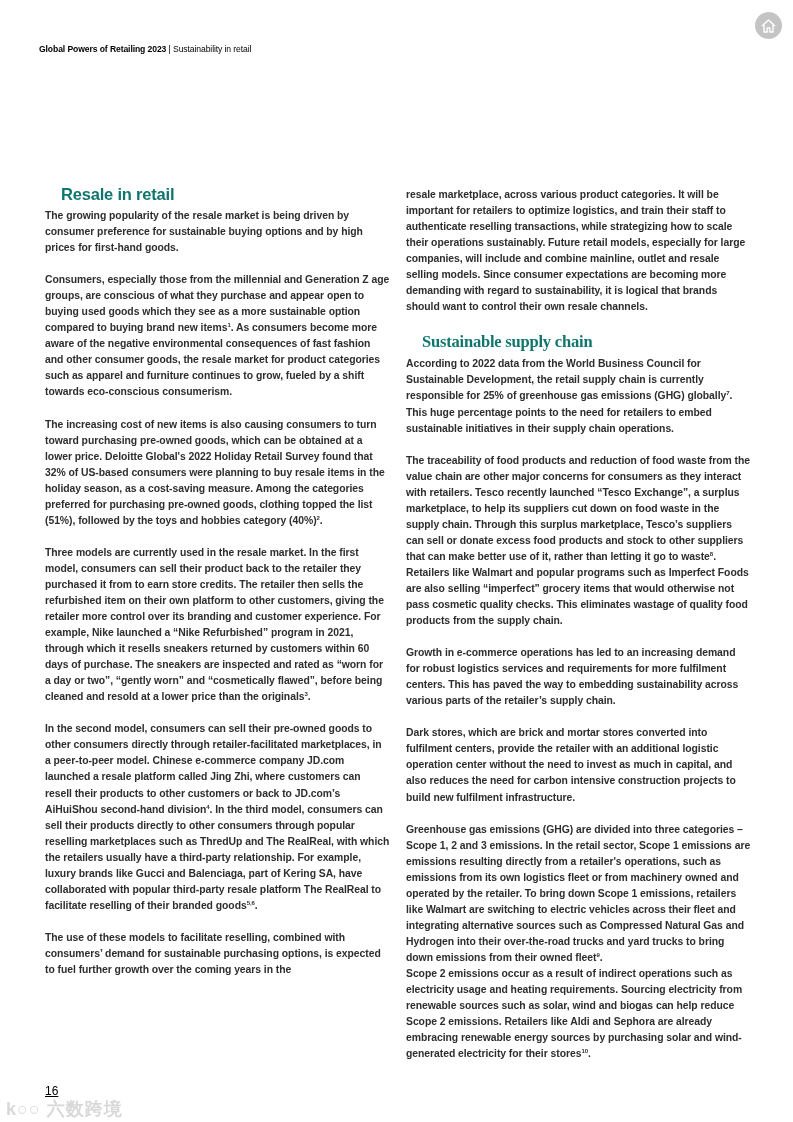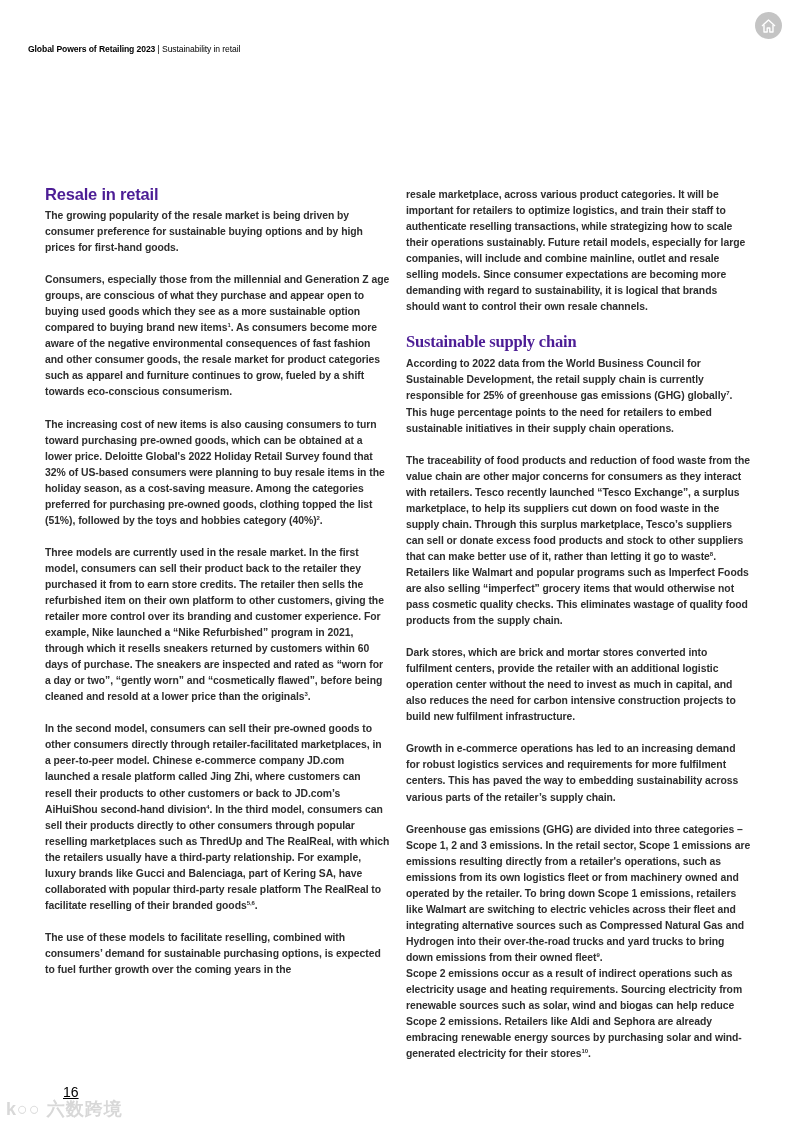--- a/index.html
+++ b/index.html
@@ -1,30 +1,30 @@
 <!DOCTYPE html>
 <html><head>
   <meta charset="utf-8">
   <style>
     html, body { margin: 0; padding: 0; background: #ffffff; }
     body { width: 793px; height: 1122px; position: relative; overflow: hidden;
       font-family: "Liberation Sans", "DejaVu Sans", sans-serif; color: #2b2b2b; }
-    .header { position: absolute; left: 28px; top: 44px; font-size: 8.6px; color: #000; letter-spacing: -0.1px; }
+    .header { position: absolute; left: 39px; top: 44px; font-size: 8.6px; color: #000; letter-spacing: -0.1px; }
     .header b { font-weight: bold; }
     .home-btn { position: absolute; left: 755px; top: 12px; width: 27px; height: 27px; border-radius: 50%;
       background: #c4c4c4; display: flex; align-items: center; justify-content: center; cursor: pointer; }
     .col { position: absolute; top: 183px; font-size: 10.4px; line-height: 16.05px; color: #2e2e2e; letter-spacing: -0.05px; }
     .col.left { left: 45px; width: 345px; }
     .col.right { left: 406px; width: 345px; top: 187px; }
-    h2 { font-size: 16.5px; color: #4c1d95; margin: 0 0 3px 0; line-height: 22px; font-weight: bold; letter-spacing: -0.2px; }
+    h2 { font-size: 16.5px; color: #0f766e; margin: 0 0 3px 16px; line-height: 22px; font-weight: bold; letter-spacing: -0.2px; }
     .col.right h2 { margin-top: 14px; font-family: Liberation Serif, serif; }
     p { margin: 0 0 16px 0; font-weight: bold; }
     p.tight { margin-bottom: 0; }
     sup { font-size: 6px; line-height: 0; vertical-align: 4px; }
-    .page-num { position: absolute; left: 63px; top: 1084px; font-size: 14px; color: #000; text-decoration: underline; }
+    .page-num { position: absolute; left: 45px; top: 1084px; font-size: 12px; color: #000; text-decoration: underline; }
     .watermark { position: absolute; left: 6px; top: 1097px; font-size: 18px; color: #d8d8d8; font-weight: bold; letter-spacing: 1px; }
   </style>
 </head>
 <body>
 
 <div class="header">
   <b>Global Powers of Retailing 2023</b><span> | </span><span>Sustainability in retail</span>
 </div>
 
 <div class="home-btn">
@@ -42,20 +42,20 @@
   <p><span>Three models are currently used in the resale market. In the first model, consumers can sell their product back to the retailer they purchased it from to earn store credits. The retailer then sells the refurbished item on their own platform to other customers, giving the retailer more control over its branding and customer experience. For example, Nike launched a “Nike Refurbished” program in 2021, through which it resells sneakers returned by customers within 60 days of purchase. The sneakers are inspected and rated as “worn for a day or two”, “gently worn” and “cosmetically flawed”, before being cleaned and resold at a lower price than the originals</span><sup>3</sup><span>.</span></p>
   <p><span>In the second model, consumers can sell their pre-owned goods to other consumers directly through retailer-facilitated marketplaces, in a peer-to-peer model. Chinese e-commerce company JD.com launched a resale platform called Jing Zhi, where customers can resell their products to other customers or back to JD.com’s AiHuiShou second-hand division</span><sup>4</sup><span>. In the third model, consumers can sell their products directly to other consumers through popular reselling marketplaces such as ThredUp and The RealReal, with which the retailers usually have a third-party relationship. For example, luxury brands like Gucci and Balenciaga, part of Kering SA, have collaborated with popular third-party resale platform The RealReal to facilitate reselling of their branded goods</span><sup>5,6</sup><span>.</span></p>
   <p><span>The use of these models to facilitate reselling, combined with consumers’ demand for sustainable purchasing options, is expected to fuel further growth over the coming years in the</span></p>
 </div>
 
 <div class="col right">
   <p><span>resale marketplace, across various product categories. It will be important for retailers to optimize logistics, and train their staff to authenticate reselling transactions, while strategizing how to scale their operations sustainably. Future retail models, especially for large companies, will include and combine mainline, outlet and resale selling models. Since consumer expectations are becoming more demanding with regard to sustainability, it is logical that brands should want to control their own resale channels.</span></p>
   <h2>Sustainable supply chain</h2>
   <p><span>According to 2022 data from the World Business Council for Sustainable Development, the retail supply chain is currently responsible for 25% of greenhouse gas emissions (GHG) globally</span><sup>7</sup><span>. This huge percentage points to the need for retailers to embed sustainable initiatives in their supply chain operations.</span></p>
   <p><span>The traceability of food products and reduction of food waste from the value chain are other major concerns for consumers as they interact with retailers. Tesco recently launched “Tesco Exchange”, a surplus marketplace, to help its suppliers cut down on food waste in the supply chain. Through this surplus marketplace, Tesco’s suppliers can sell or donate excess food products and stock to other suppliers that can make better use of it, rather than letting it go to waste</span><sup>8</sup><span>. Retailers like Walmart and popular programs such as Imperfect Foods are also selling “imperfect” grocery items that would otherwise not pass cosmetic quality checks. This eliminates wastage of quality food products from the supply chain.</span></p>
+  <p><span>Growth in e-commerce operations has led to an increasing demand for robust logistics services and requirements for more fulfilment centers. This has paved the way to embedding sustainability across various parts of the retailer’s supply chain.</span></p>
   <p><span>Dark stores, which are brick and mortar stores converted into fulfilment centers, provide the retailer with an additional logistic operation center without the need to invest as much in capital, and also reduces the need for carbon intensive construction projects to build new fulfilment infrastructure.</span></p>
-  <p><span>Growth in e-commerce operations has led to an increasing demand for robust logistics services and requirements for more fulfilment centers. This has paved the way to embedding sustainability across various parts of the retailer’s supply chain.</span></p>
   <p class="tight"><span>Greenhouse gas emissions (GHG) are divided into three categories – Scope 1, 2 and 3 emissions. In the retail sector, Scope 1 emissions are emissions resulting directly from a retailer's operations, such as emissions from its own logistics fleet or from machinery owned and operated by the retailer. To bring down Scope 1 emissions, retailers like Walmart are switching to electric vehicles across their fleet and integrating alternative sources such as Compressed Natural Gas and Hydrogen into their over-the-road trucks and yard trucks to bring down emissions from their owned fleet</span><sup>9</sup><span>.</span></p>
   <p><span>Scope 2 emissions occur as a result of indirect operations such as electricity usage and heating requirements. Sourcing electricity from renewable sources such as solar, wind and biogas can help reduce Scope 2 emissions. Retailers like Aldi and Sephora are already embracing renewable energy sources by purchasing solar and wind-generated electricity for their stores</span><sup>10</sup><span>.</span></p>
 </div>
 
 <div class="page-num">16</div>
 <div class="watermark"><span>k○○ </span><span>六数跨境</span></div>
 
 </body></html>

